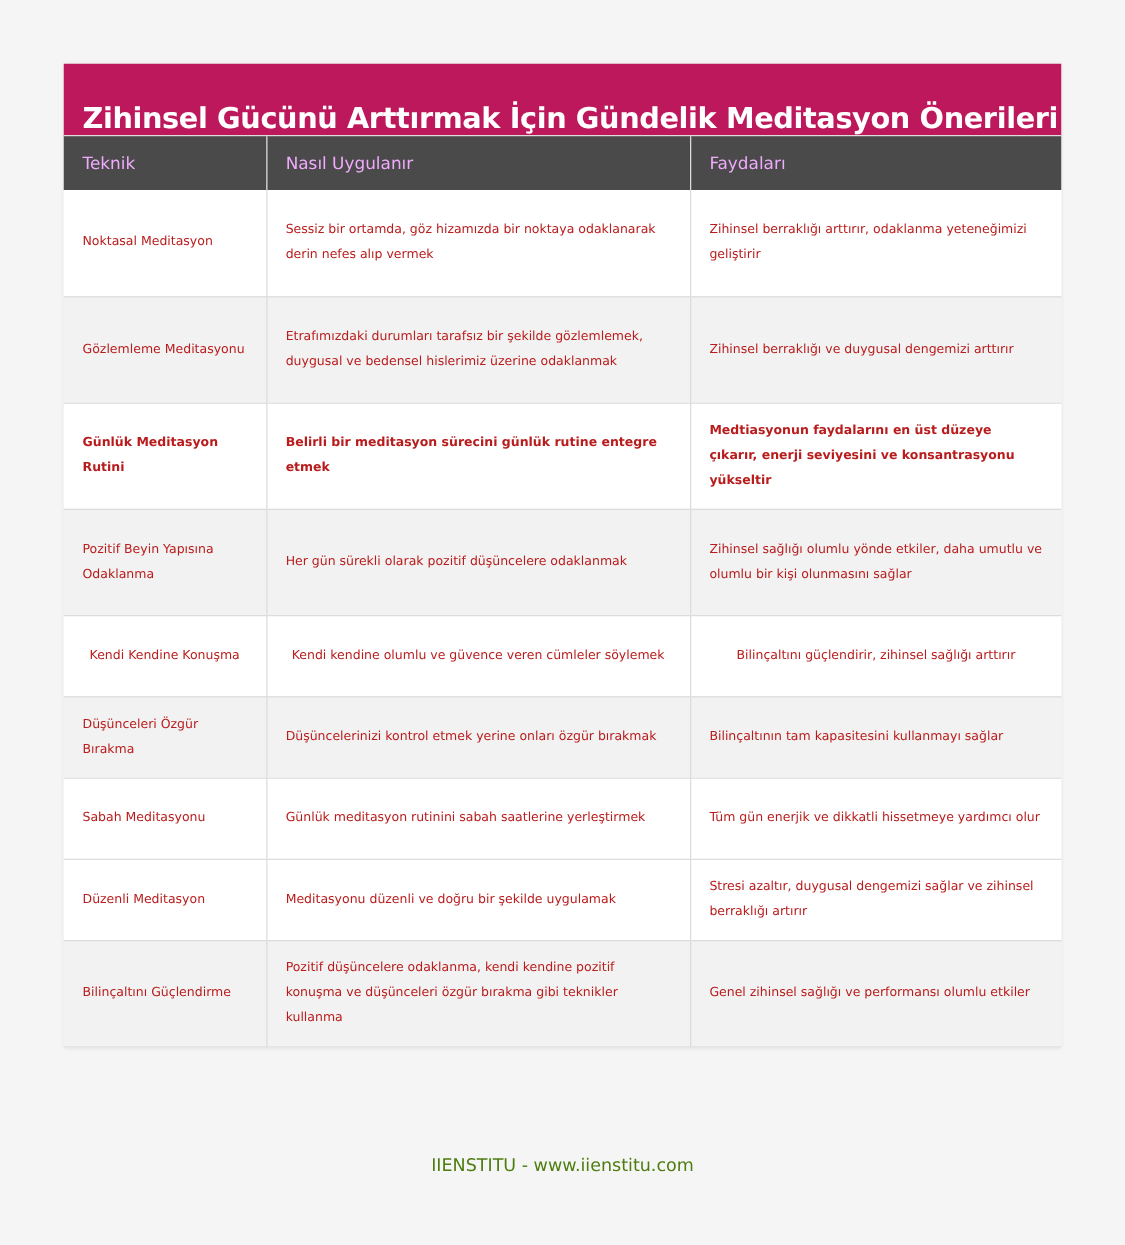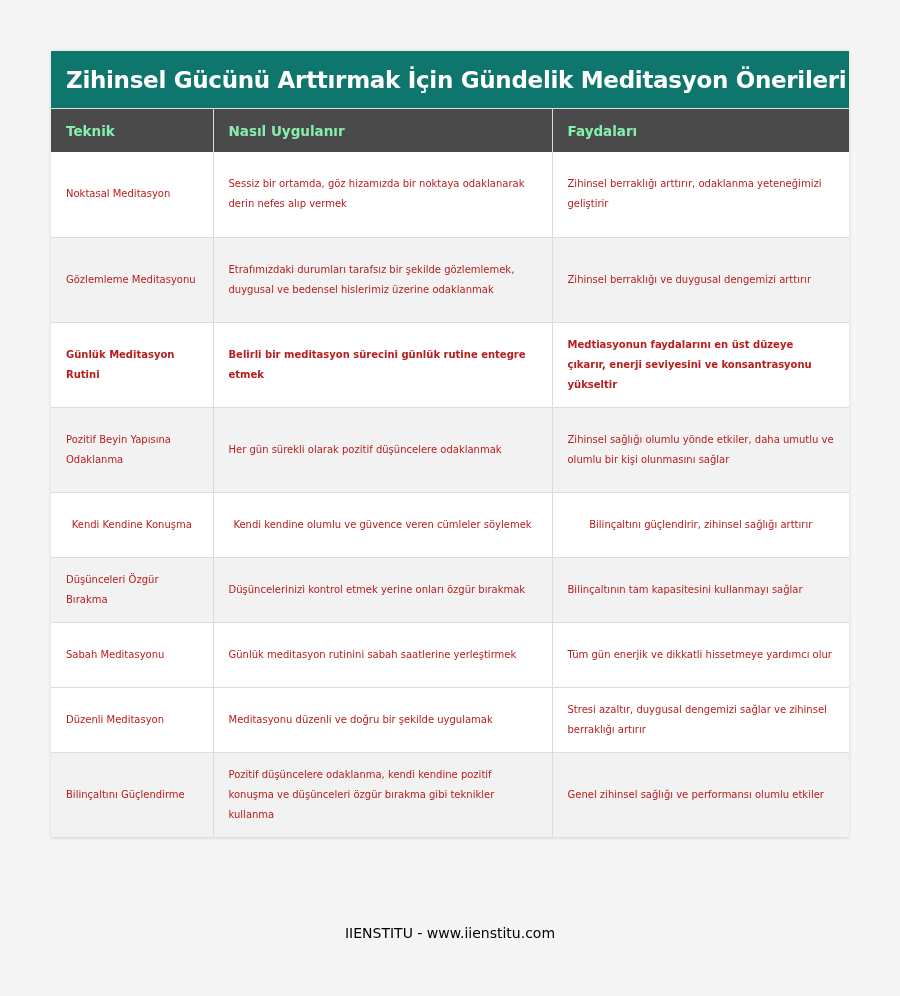--- a/index.html
+++ b/index.html
@@ -10,53 +10,53 @@
     position: relative;
     overflow: hidden;
   }
   .card {
     position: absolute;
     left: 51px; top: 51px; width: 798px;
     background: #ffffff;
     box-shadow: 0 0 4px rgba(0,0,0,0.12);
   }
   .title-bar {
-    background: #0f766e;
+    background: #be185d;
     height: 57px;
     border-bottom: 1px solid #dcdcdc;
-    display: flex; align-items: center;
+    display: flex; align-items: flex-end;
     padding-left: 15px;
   }
   .title-bar h1 {
     margin: 0; color: #ffffff;
     font-size: 23px; font-weight: bold; letter-spacing: -0.3px;
   }
   table { border-collapse: collapse; width: 798px; table-layout: fixed; }
   th {
-    background: #4a4a4a; color: #86efac;
-    font-size: 13.5px; font-weight: bold; text-align: left;
+    background: #4a4a4a; color: #f0abfc;
+    font-size: 13.5px; font-weight: normal; text-align: left;
     height: 43px; padding: 0 15px;
     border-right: 1px solid #dcdcdc;
   }
   th:last-child { border-right: none; }
   td {
     font-size: 10px; line-height: 20px; color: #b91c1c;
     padding: 0 15px; vertical-align: middle;
     border-right: 1px solid #dcdcdc;
     border-bottom: 1px solid #dcdcdc;
   }
   td:last-child { border-right: none; }
   tr.odd td { background: #ffffff; }
   tr.even td { background: #f2f2f2; }
   col.c1 { width: 162px; }
   col.c2 { width: 339px; }
   col.c3 { width: 297px; }
   .footer {
     position: absolute; left: 0; top: 925px; width: 900px;
-    text-align: center; font-size: 14px; color: #000000;
+    text-align: center; font-size: 14px; color: #4d7c0f;
   }
 </style>
 </head>
 <body>
 
 <div class="card">
   <div class="title-bar">
     <h1>Zihinsel Gücünü Arttırmak İçin Gündelik Meditasyon Önerileri</h1>
   </div>
   <table>

